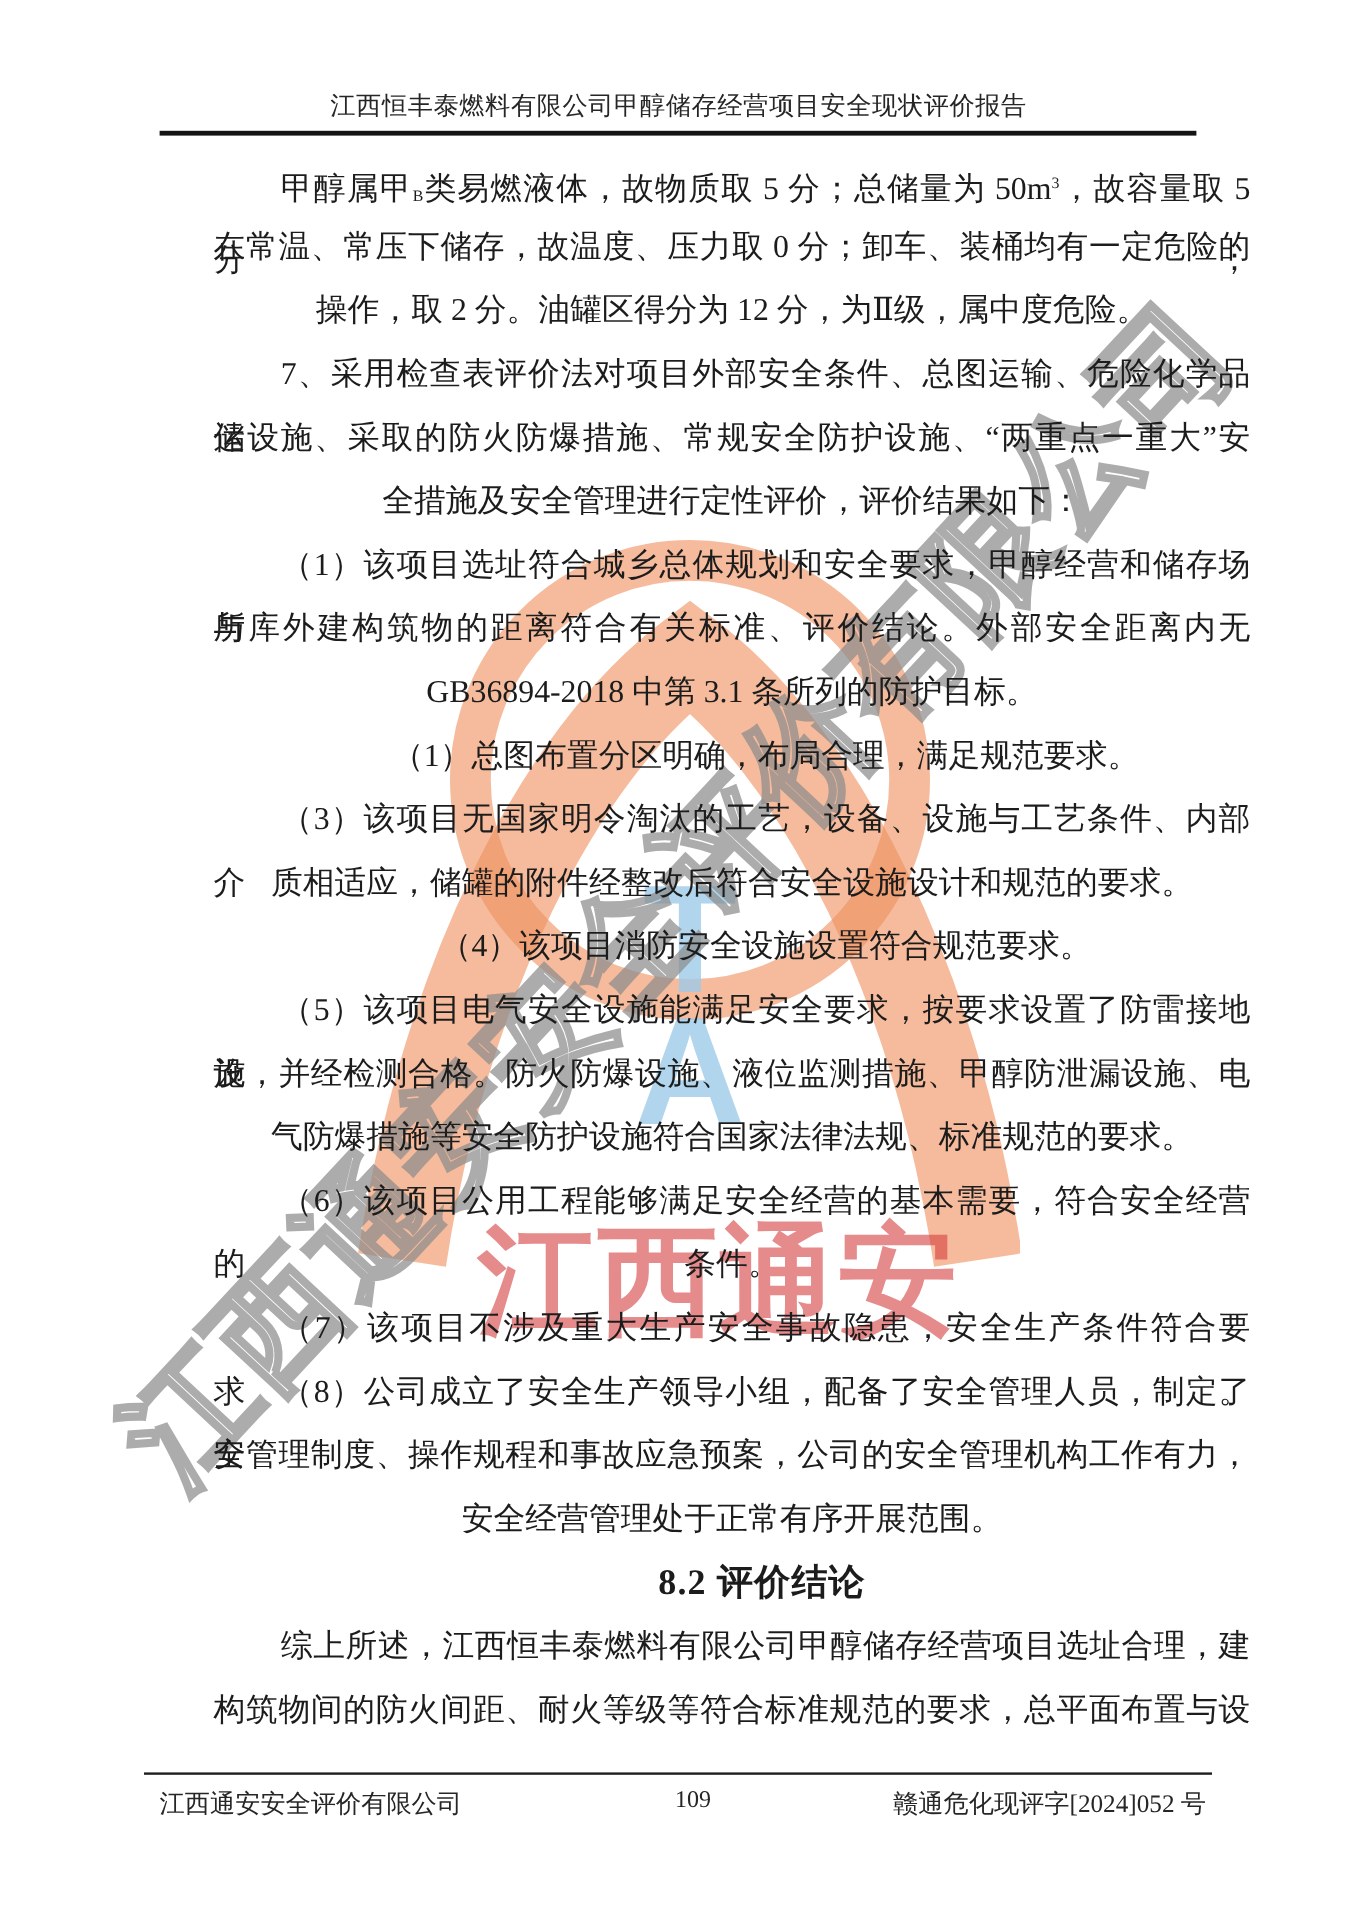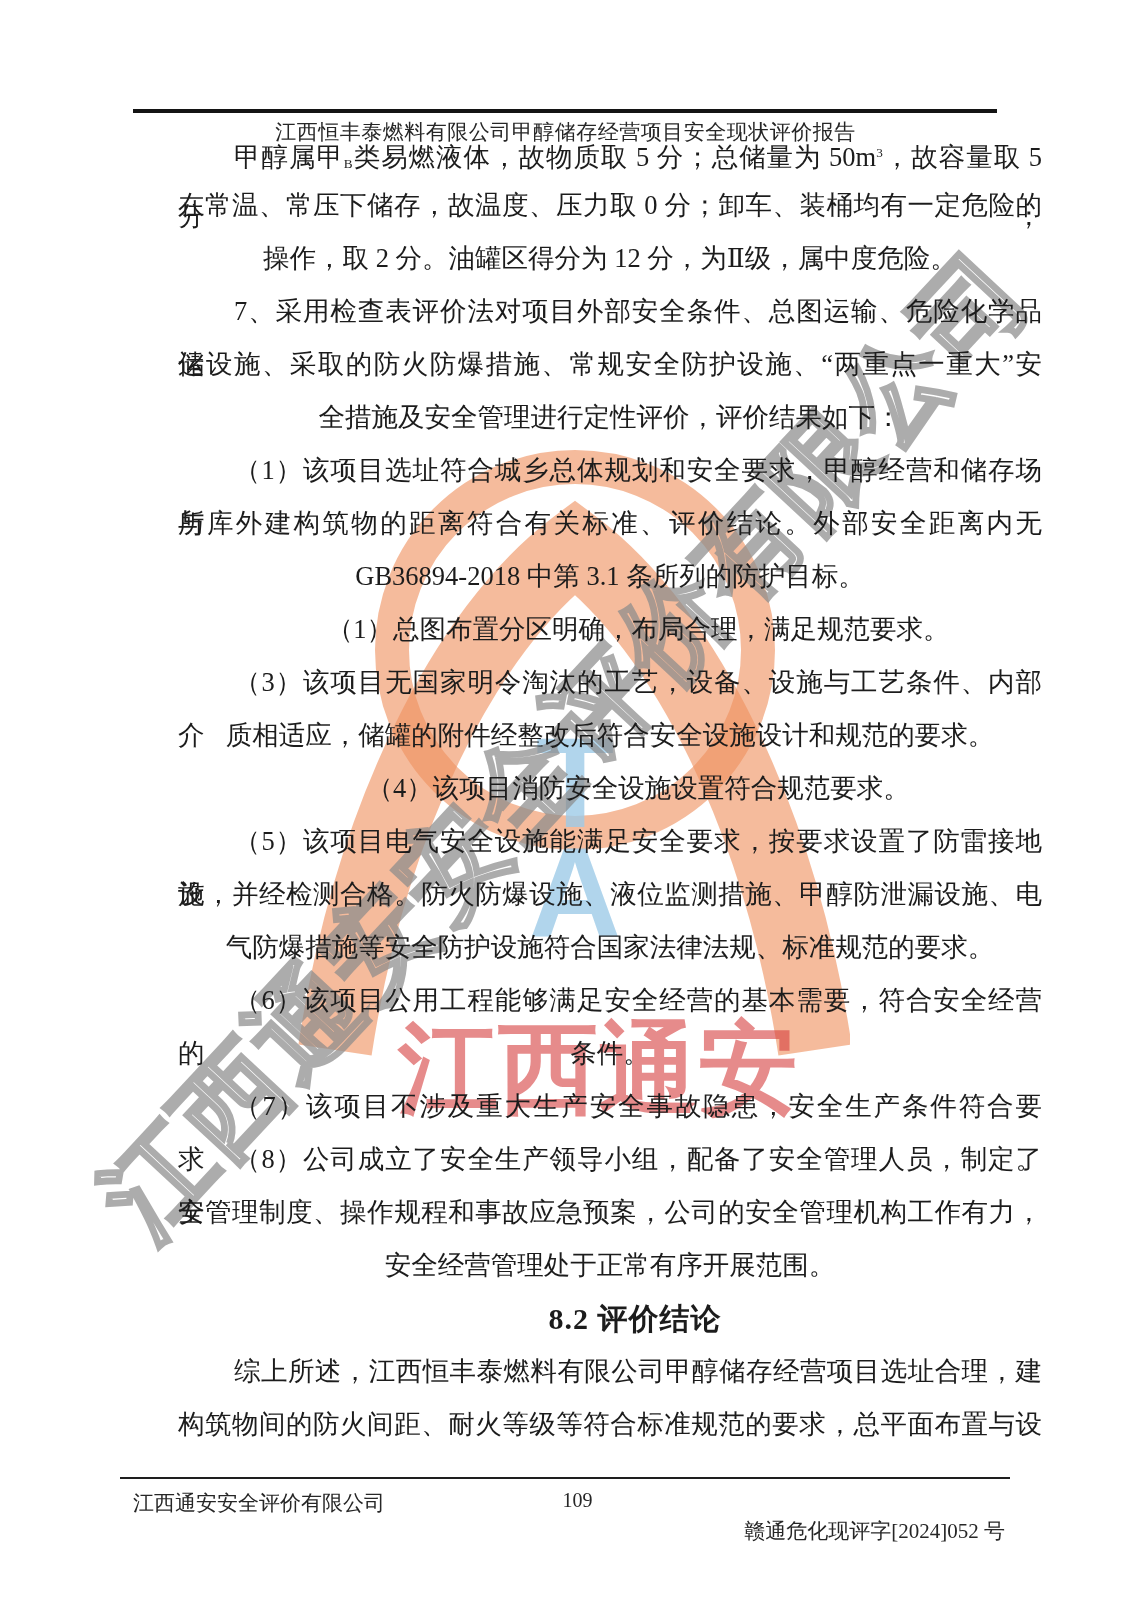--- a/index.html
+++ b/index.html
@@ -21,21 +21,21 @@
   .wm-red {
     position:absolute; left:398px; top:1018px; z-index:2;
     font-family:"Liberation Sans","DejaVu Sans",sans-serif;
     font-weight:bold; font-size:100px; line-height:1; white-space:nowrap;
     color:rgba(213,62,62,0.60);
   }
 
   
   .header-title {
     position:absolute; top:74px; left:0; width:100%; z-index:5;
-    text-align:center; font-size:21px; color:#262626; letter-spacing:0.5px;margin-top:44px;
+    text-align:center; font-size:21px; color:#262626; letter-spacing:0.5px;
   }
   .header-rule {
     position:absolute; top:109px; left:133px; width:864px; height:4px;
     background:#141414; z-index:5;
   }
 
   
   .doc-body { position:absolute; top:126px; left:133px; width:864px; z-index:5;margin-left:45px; }
   .line {
     height:53px; line-height:53px; font-size:26.5px; color:#1c1c1c;
@@ -47,21 +47,21 @@
   .sub { font-size:0.5em; vertical-align:-0.15em; }
   .sup { font-size:0.5em; vertical-align:0.65em; }
 
   
   .footer-rule {
     position:absolute; top:1477px; left:120px; width:890px; height:2px;
     background:#1e1e1e; z-index:5;
   }
   .footer-left  { position:absolute; top:1489px; left:133px;  font-size:21px; color:#262626; z-index:5; }
   .footer-page  { position:absolute; top:1489px; left:12px; width:100%; text-align:center; font-size:20px; color:#262626; z-index:5; }
-  .footer-right { position:absolute; top:1489px; right:126px; font-size:21px; color:#262626; z-index:5;margin-top:28px; }
+  .footer-right { position:absolute; top:1489px; right:126px; font-size:21px; color:#262626; z-index:5; }
 </style>
 </head>
 <body>
 
 <div class="page">
 
   <svg class="wm-logo" width="560" height="740" viewBox="0 0 560 740">
     <circle cx="285" cy="225" r="183" fill="none" stroke="#ef9160" stroke-width="34" opacity="0.62"></circle>
     <path d="M 45 625 C 80 395 175 205 285 122 C 395 205 490 395 525 625" fill="none" stroke="#ef9160" stroke-width="74" opacity="0.62"></path>
     <text x="285" y="402" text-anchor="middle" font-size="128" font-weight="bold" font-family="Liberation Sans, DejaVu Sans, sans-serif" fill="#9ecbe8" opacity="0.8">T</text>

